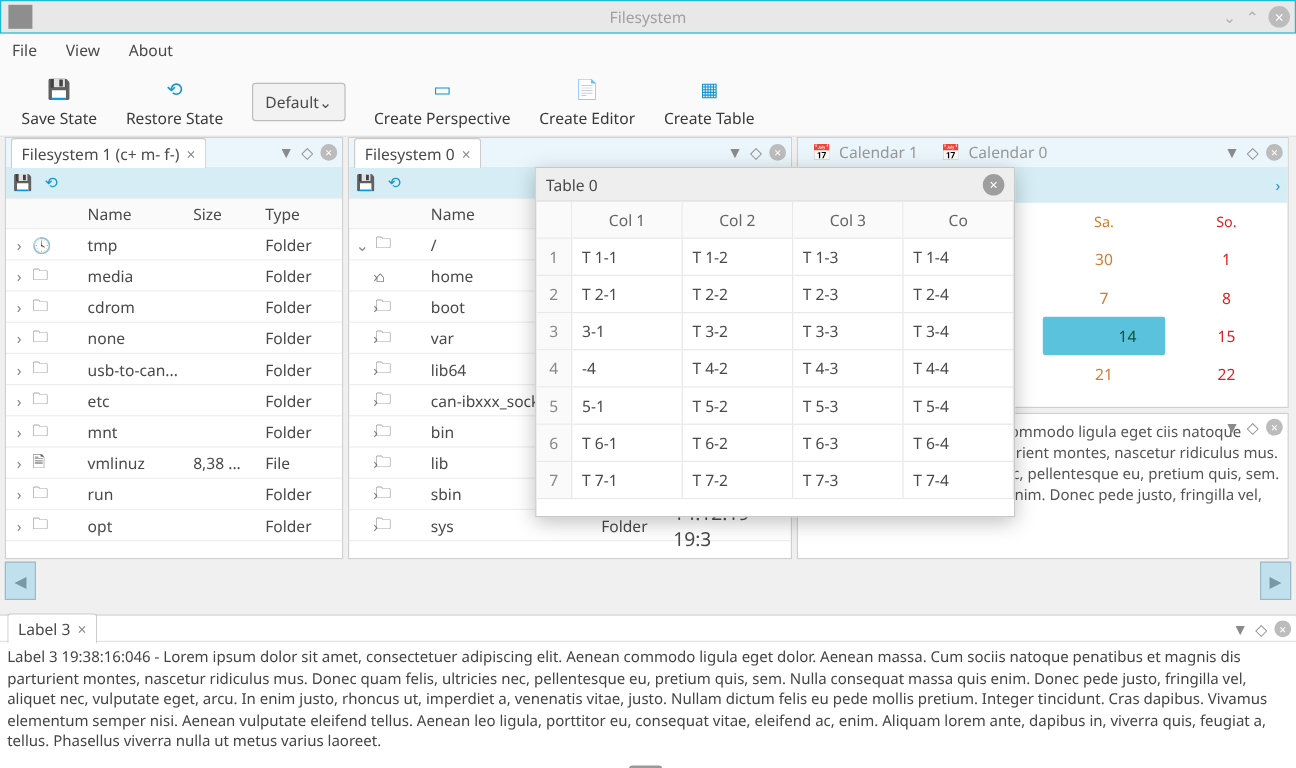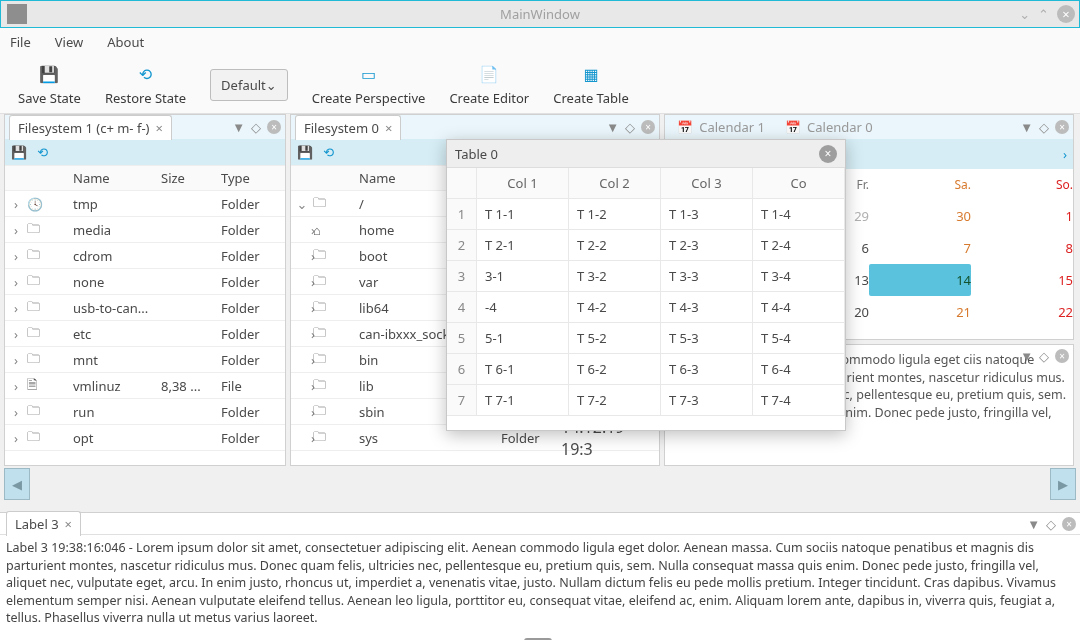--- a/index.html
+++ b/index.html
@@ -29,21 +29,21 @@
 .listhdr{background:#fafafa;border-top:1px solid #eee;}
 .c-exp{width:22px;text-align:center;color:#888;}
 .c-ico{width:20px;color:#555;}
 .c-name{flex:1;padding-left:2px;overflow:hidden;text-overflow:ellipsis;white-space:nowrap;margin-left:24px;}
 .c-size{width:60px;}
 .c-type{width:64px;}
 .c-date{width:98px;font-size:16px;}
 .indent{padding-left:20px;}
 .calhdr{height:30px;display:flex;align-items:center;padding:0 6px;justify-content:space-between;background:#d6edf5;}
 .calnav{color:#1496cf;cursor:pointer;}
-.calgrid{display:grid;grid-template-columns:repeat(4,1fr);text-align:right;}
+.calgrid{display:grid;grid-template-columns:repeat(4,1fr);text-align:center;}
 .calcell{padding:7px 0;border:none;}
 .calcell.hdr{color:#777;font-size:12px;}
 .calcell.out{color:#b0b0b0;}
 .calcell.sat{color:#d77a2e;}
 .calcell.sun{color:#d22;}
 .calcell.sel{background:#5bc2de;color:#14532d;border-radius:2px;padding-left:39px;}
 .textbox{padding:6px;font-size:12.5px;line-height:1.4;color:#555;overflow:hidden;}
 .bottom{position:absolute;left:0;right:0;bottom:0;height:128px;background:#fff;border-top:1px solid #d0d0d0;}
 .btab{height:22px;display:flex;align-items:center;border-bottom:1px solid #e0e0e0;position:relative;}
 .btxt{padding:4px 6px;font-size:12.5px;line-height:1.4;color:#444;height:90px;overflow:hidden;}
@@ -58,21 +58,21 @@
 .hint{position:absolute;width:28px;height:22px;background:#86c5dc;border:4px solid #9a9a9a;border-radius:3px;}
 .edgegrab{position:absolute;top:354px;width:26px;height:32px;background:#bfe0ec;border:1px solid #9cbac6;display:flex;align-items:center;justify-content:center;color:#7a98a4;z-index:40;}
 .edgegrab.l{left:4px;}
 .edgegrab.r{right:4px;}
 </style>
 </head>
 <body>
 
 <div class="titlebar">
   <span class="tb-icon"></span>
-  <div class="tb-title">MainWindow</div>
+  <div class="tb-title">Filesystem</div>
   <div class="tb-right">
     <span>⌄</span>
     <span>⌃</span>
     <span style="width:18px;height:18px;border-radius:9px;background:#bcbcbc;color:#fff;display:inline-flex;align-items:center;justify-content:center;">×</span>
   </div>
 </div>
 
 <div class="menubar">
   <span>File</span>
   <span>View</span>

